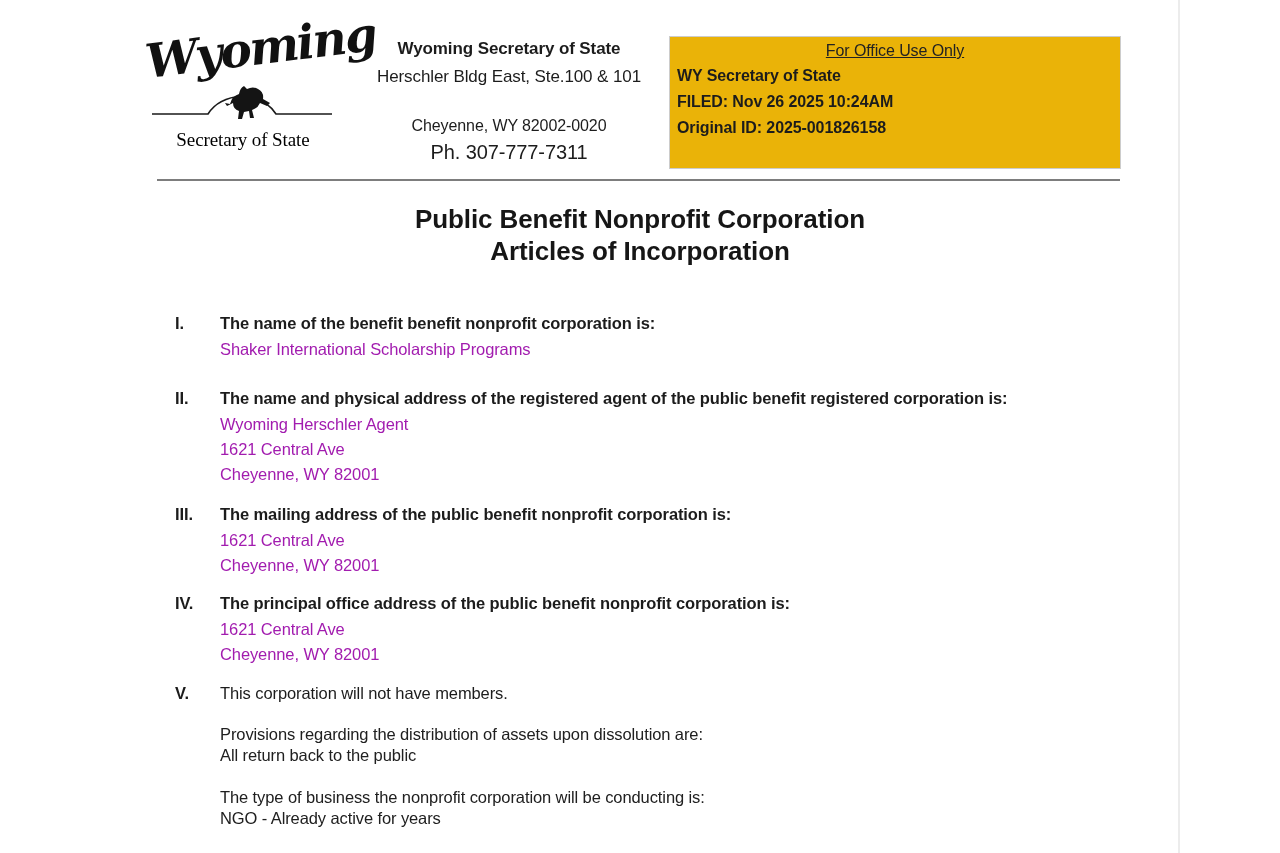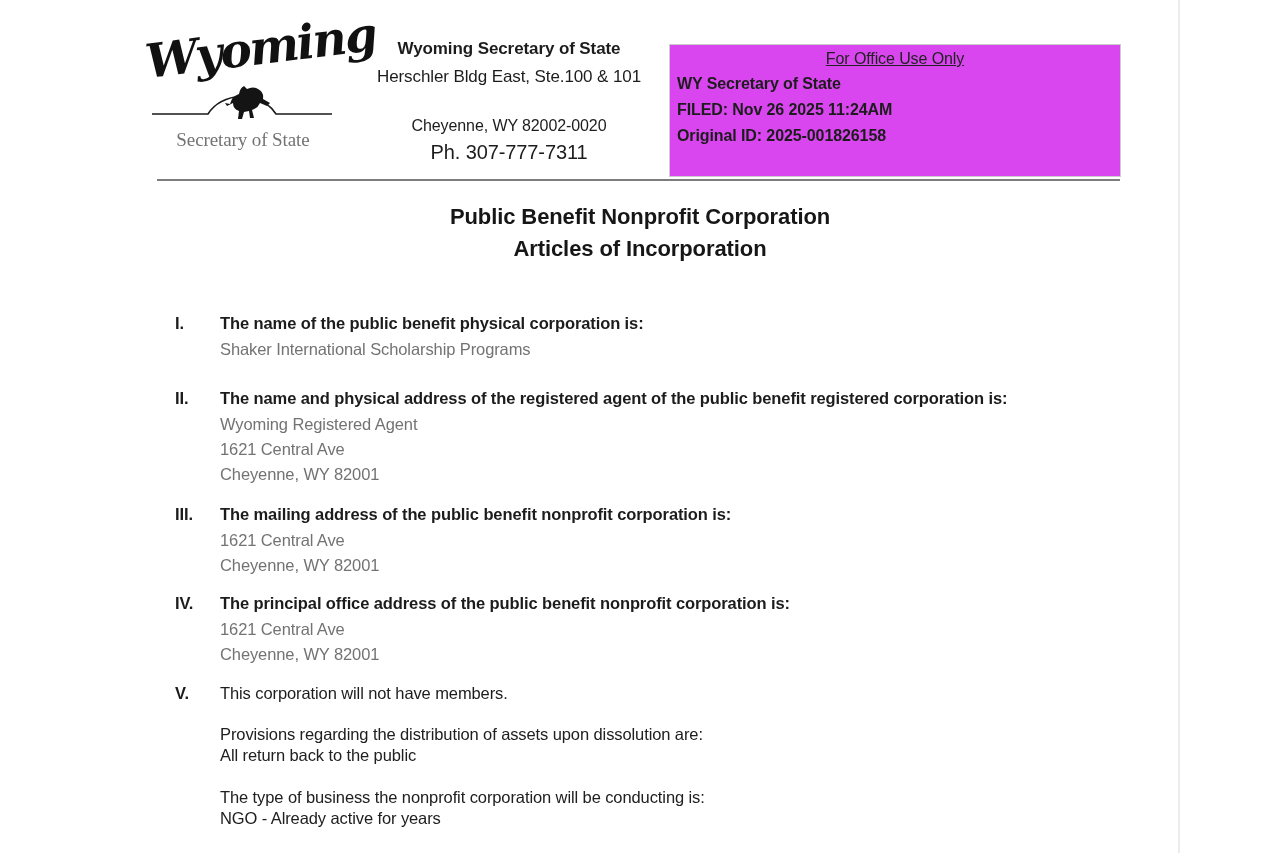--- a/index.html
+++ b/index.html
@@ -26,60 +26,60 @@
     transform:rotate(-7deg);
     transform-origin:left center;
     letter-spacing:-2px;
     white-space:nowrap;
   }
   .logo-arc { left:150px; top:78px; width:185px; height:46px; }
   .logo-caption {
     left:148px; top:129px; width:190px;
     text-align:center;
     font-family:"Liberation Serif", serif;
-    font-size:19px; color:#737373;
+    font-size:19px; color:#000000;
     white-space:nowrap;
   }
 
   
   .hdr { left:348px; width:322px; text-align:center; white-space:nowrap; }
   .hdr-title { top:39px; font-weight:bold; font-size:17px; }
   .hdr-l2 { top:67px; font-size:17px; }
   .hdr-l3 { top:117px; font-size:16px; }
   .hdr-l4 { top:141px; font-size:20px; }
 
   
   .office-box {
-    left:669px; top:44px; width:450px; height:131px;
+    left:669px; top:36px; width:450px; height:131px;
     border:1px solid #cccccc;
-    background:#d946ef;
+    background:#eab308;
   }
   .office-title {
     position:absolute; top:5px; left:0; width:100%;
     text-align:center; font-size:16px;
     text-decoration:underline;
     color:#222;
   }
   .office-line { position:absolute; left:7px; font-weight:bold; font-size:16px; white-space:nowrap; }
   .office-l1 { top:30px;text-align:center; }
   .office-l2 { top:56px; }
   .office-l3 { top:82px; }
 
   .divider { left:157px; top:179px; width:963px; height:2px; background:#7d7d7d; }
 
   
-  .doc-title { left:0; width:1280px; text-align:center; font-weight:bold; font-size:22px; color:#161616; }
+  .doc-title { left:0; width:1280px; text-align:center; font-weight:bold; font-size:26px; color:#161616; }
   .doc-title-1 { top:204px; }
   .doc-title-2 { top:236px; }
 
   
   .numeral { font-weight:bold; font-size:16.5px; width:42px; }
   .sec-heading { font-weight:bold; font-size:16.5px; white-space:nowrap; }
   .sec-heading.regular { font-weight:normal; }
-  .sec-line { font-size:16.5px; white-space:nowrap; color:#737373; }
+  .sec-line { font-size:16.5px; white-space:nowrap; color:#a21caf; }
   .col-num { left:175px; }
   .col-body { left:220px; }
 
   .para-label, .para-value { font-size:16.5px; white-space:nowrap; color:#202020; }
 </style>
 </head>
 <body>
 
 <div class="abs page-edge-right"></div>
 
@@ -91,36 +91,36 @@
 <div class="abs logo-caption">Secretary of State</div>
 
 <div class="abs hdr hdr-title">Wyoming Secretary of State</div>
 <div class="abs hdr hdr-l2">Herschler Bldg East, Ste.100 &amp; 101</div>
 <div class="abs hdr hdr-l3">Cheyenne, WY 82002-0020</div>
 <div class="abs hdr hdr-l4">Ph. 307-777-7311</div>
 
 <div class="abs office-box">
   <div class="office-title">For Office Use Only</div>
   <div class="office-line office-l1">WY Secretary of State</div>
-  <div class="office-line office-l2">FILED: Nov 26 2025 11:24AM</div>
+  <div class="office-line office-l2">FILED: Nov 26 2025 10:24AM</div>
   <div class="office-line office-l3">Original ID: 2025-001826158</div>
 </div>
 
 <div class="abs divider"></div>
 
 <div class="abs doc-title doc-title-1">Public Benefit Nonprofit Corporation</div>
 <div class="abs doc-title doc-title-2">Articles of Incorporation</div>
 
 <div class="abs numeral col-num" style="top:314px">I.</div>
-<div class="abs sec-heading col-body" style="top:314px">The name of the public benefit physical corporation is:</div>
+<div class="abs sec-heading col-body" style="top:314px">The name of the benefit benefit nonprofit corporation is:</div>
 <div class="abs sec-line col-body" style="top:340px">Shaker International Scholarship Programs</div>
 
 <div class="abs numeral col-num" style="top:389px">II.</div>
 <div class="abs sec-heading col-body" style="top:389px">The name and physical address of the registered agent of the public benefit registered corporation is:</div>
-<div class="abs sec-line col-body" style="top:415px">Wyoming Registered Agent</div>
+<div class="abs sec-line col-body" style="top:415px">Wyoming Herschler Agent</div>
 <div class="abs sec-line col-body" style="top:440px">1621 Central Ave</div>
 <div class="abs sec-line col-body" style="top:465px">Cheyenne, WY 82001</div>
 
 <div class="abs numeral col-num" style="top:505px">III.</div>
 <div class="abs sec-heading col-body" style="top:505px">The mailing address of the public benefit nonprofit corporation is:</div>
 <div class="abs sec-line col-body" style="top:531px">1621 Central Ave</div>
 <div class="abs sec-line col-body" style="top:556px">Cheyenne, WY 82001</div>
 
 <div class="abs numeral col-num" style="top:594px">IV.</div>
 <div class="abs sec-heading col-body" style="top:594px">The principal office address of the public benefit nonprofit corporation is:</div>

